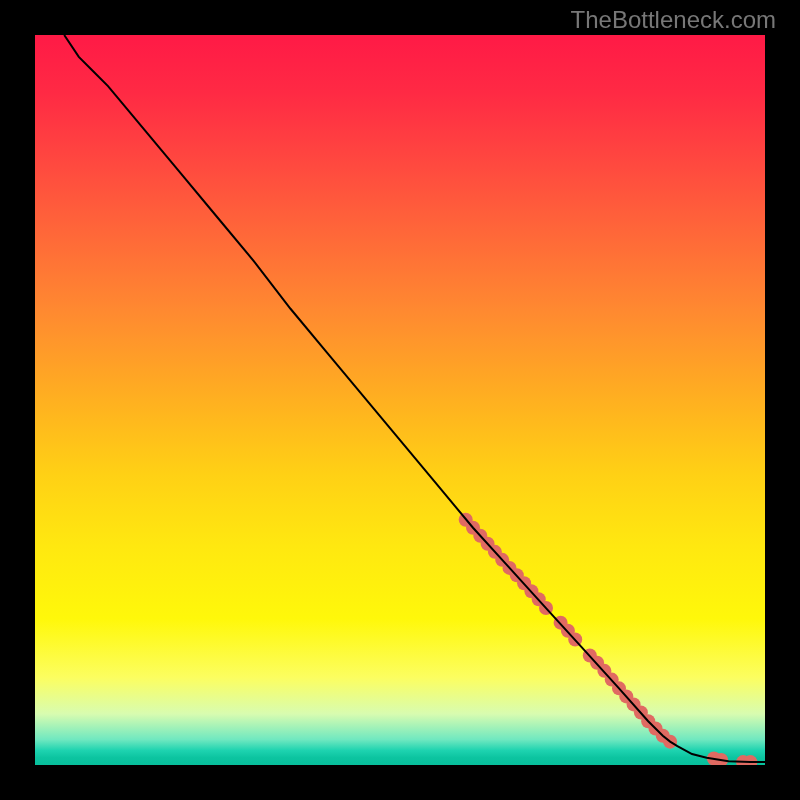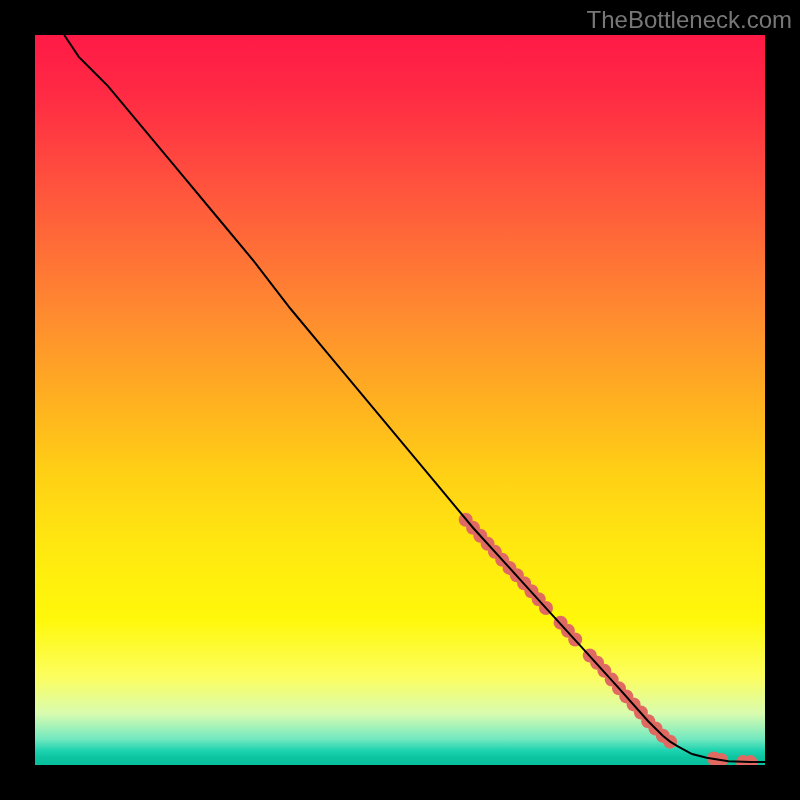--- a/index.html
+++ b/index.html
@@ -31,21 +31,21 @@
       #d8fcb0 93%,
       #70e8c0 96.5%,
       #1ed3b0 98%,
       #0cc4a0 99%,
       #07bf9c 100%
     );
   }
   .watermark {
     position: absolute;
     top: 6px;
-    right: 8px;
+    right: 24px;
     color: #777;
     font-size: 24px;
     font-family: Arial, sans-serif;
     letter-spacing: 0px;
   }
   svg.overlay {
     position: absolute;
     left: 0; top: 0;
     width: 730px; height: 730px;
   }

